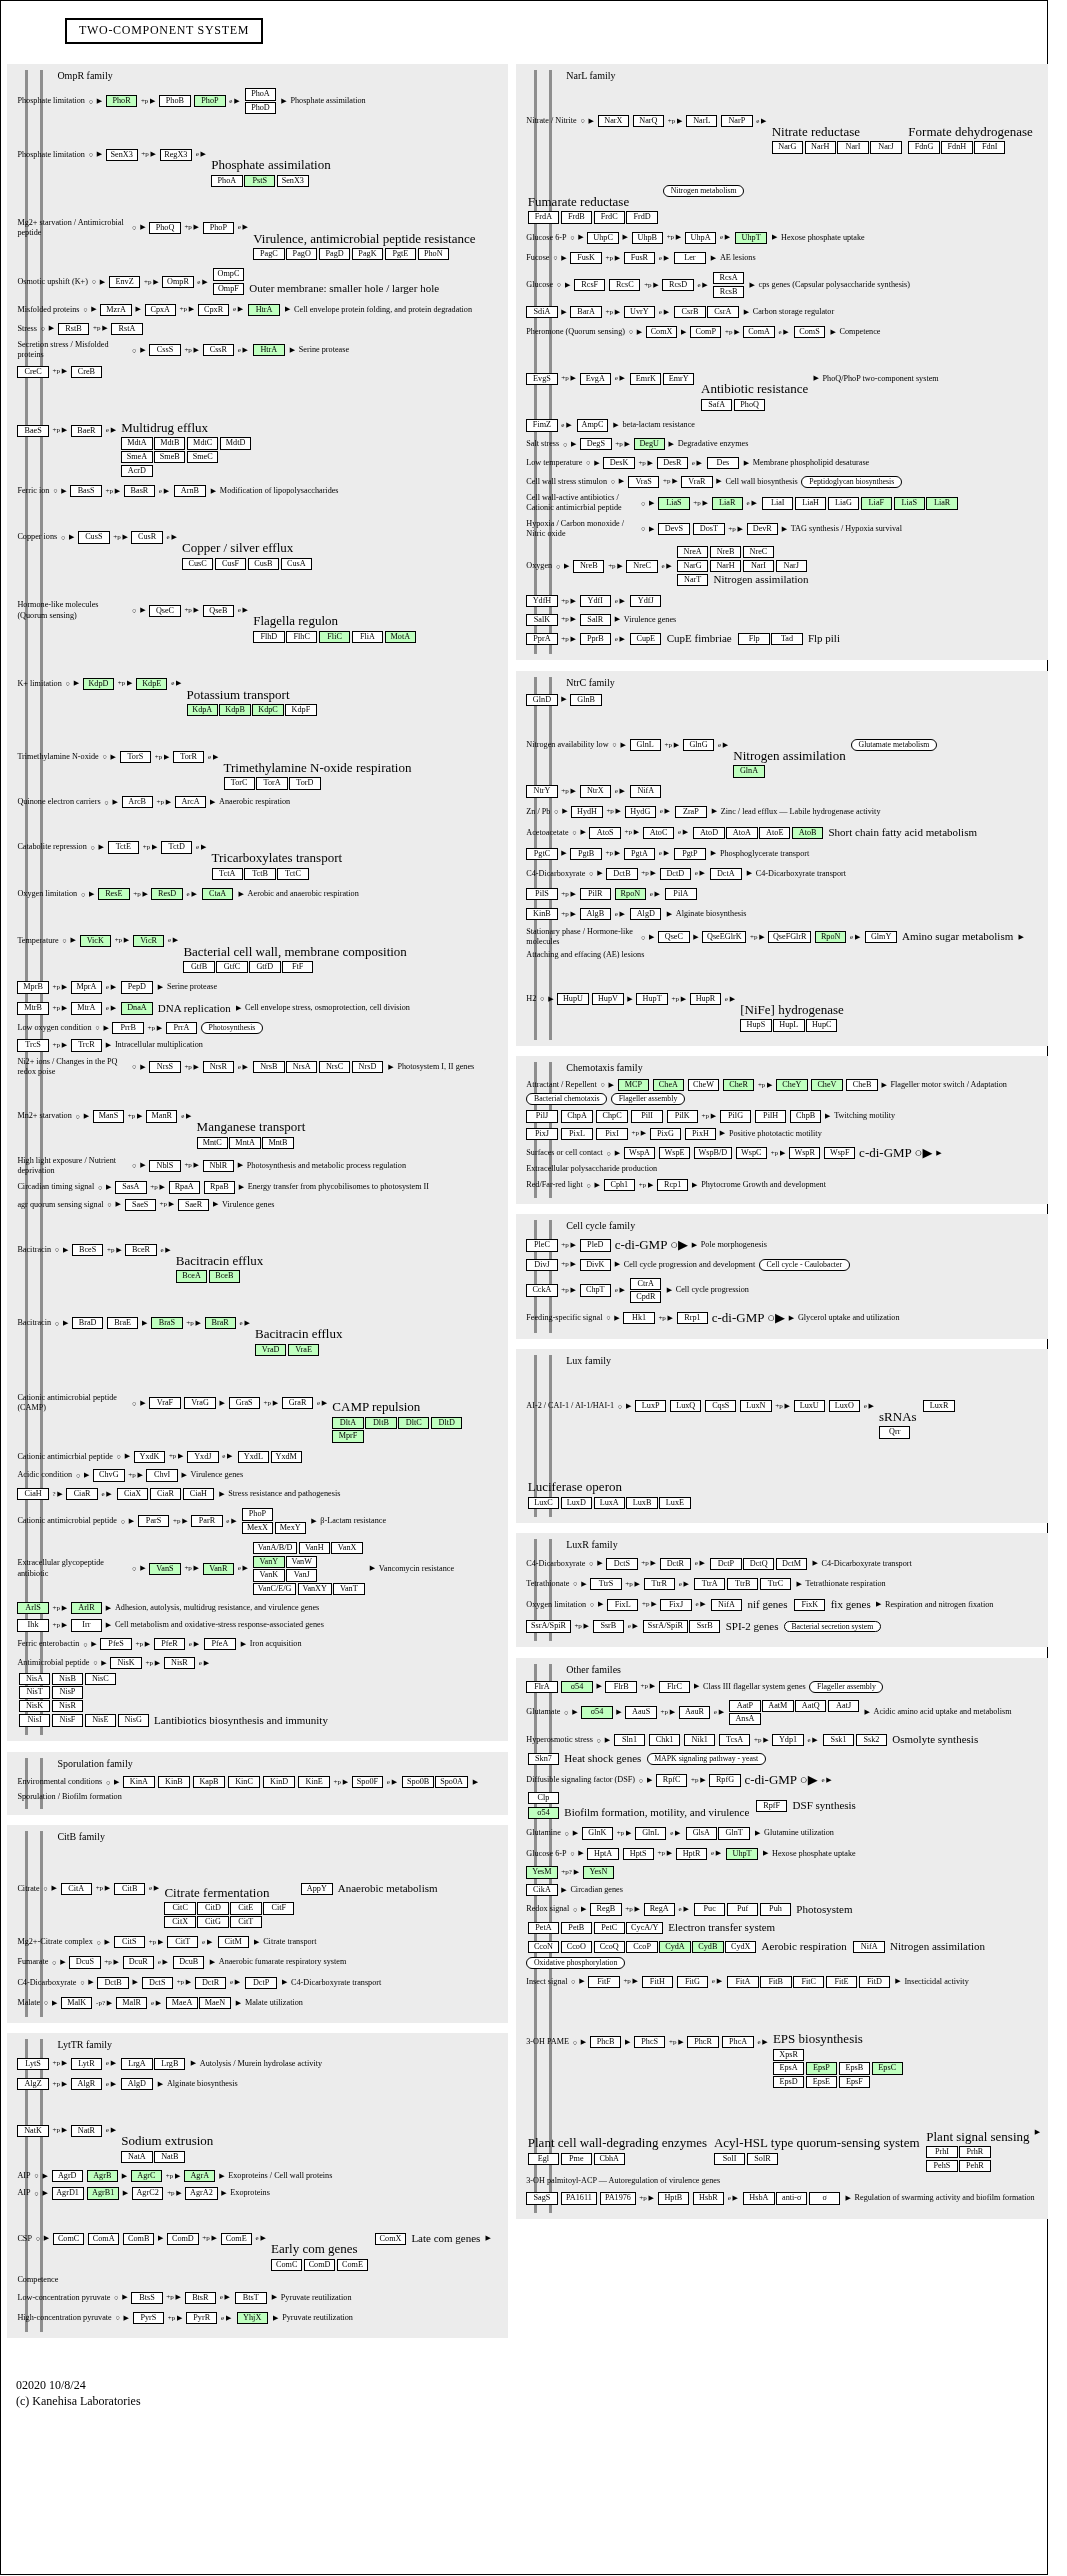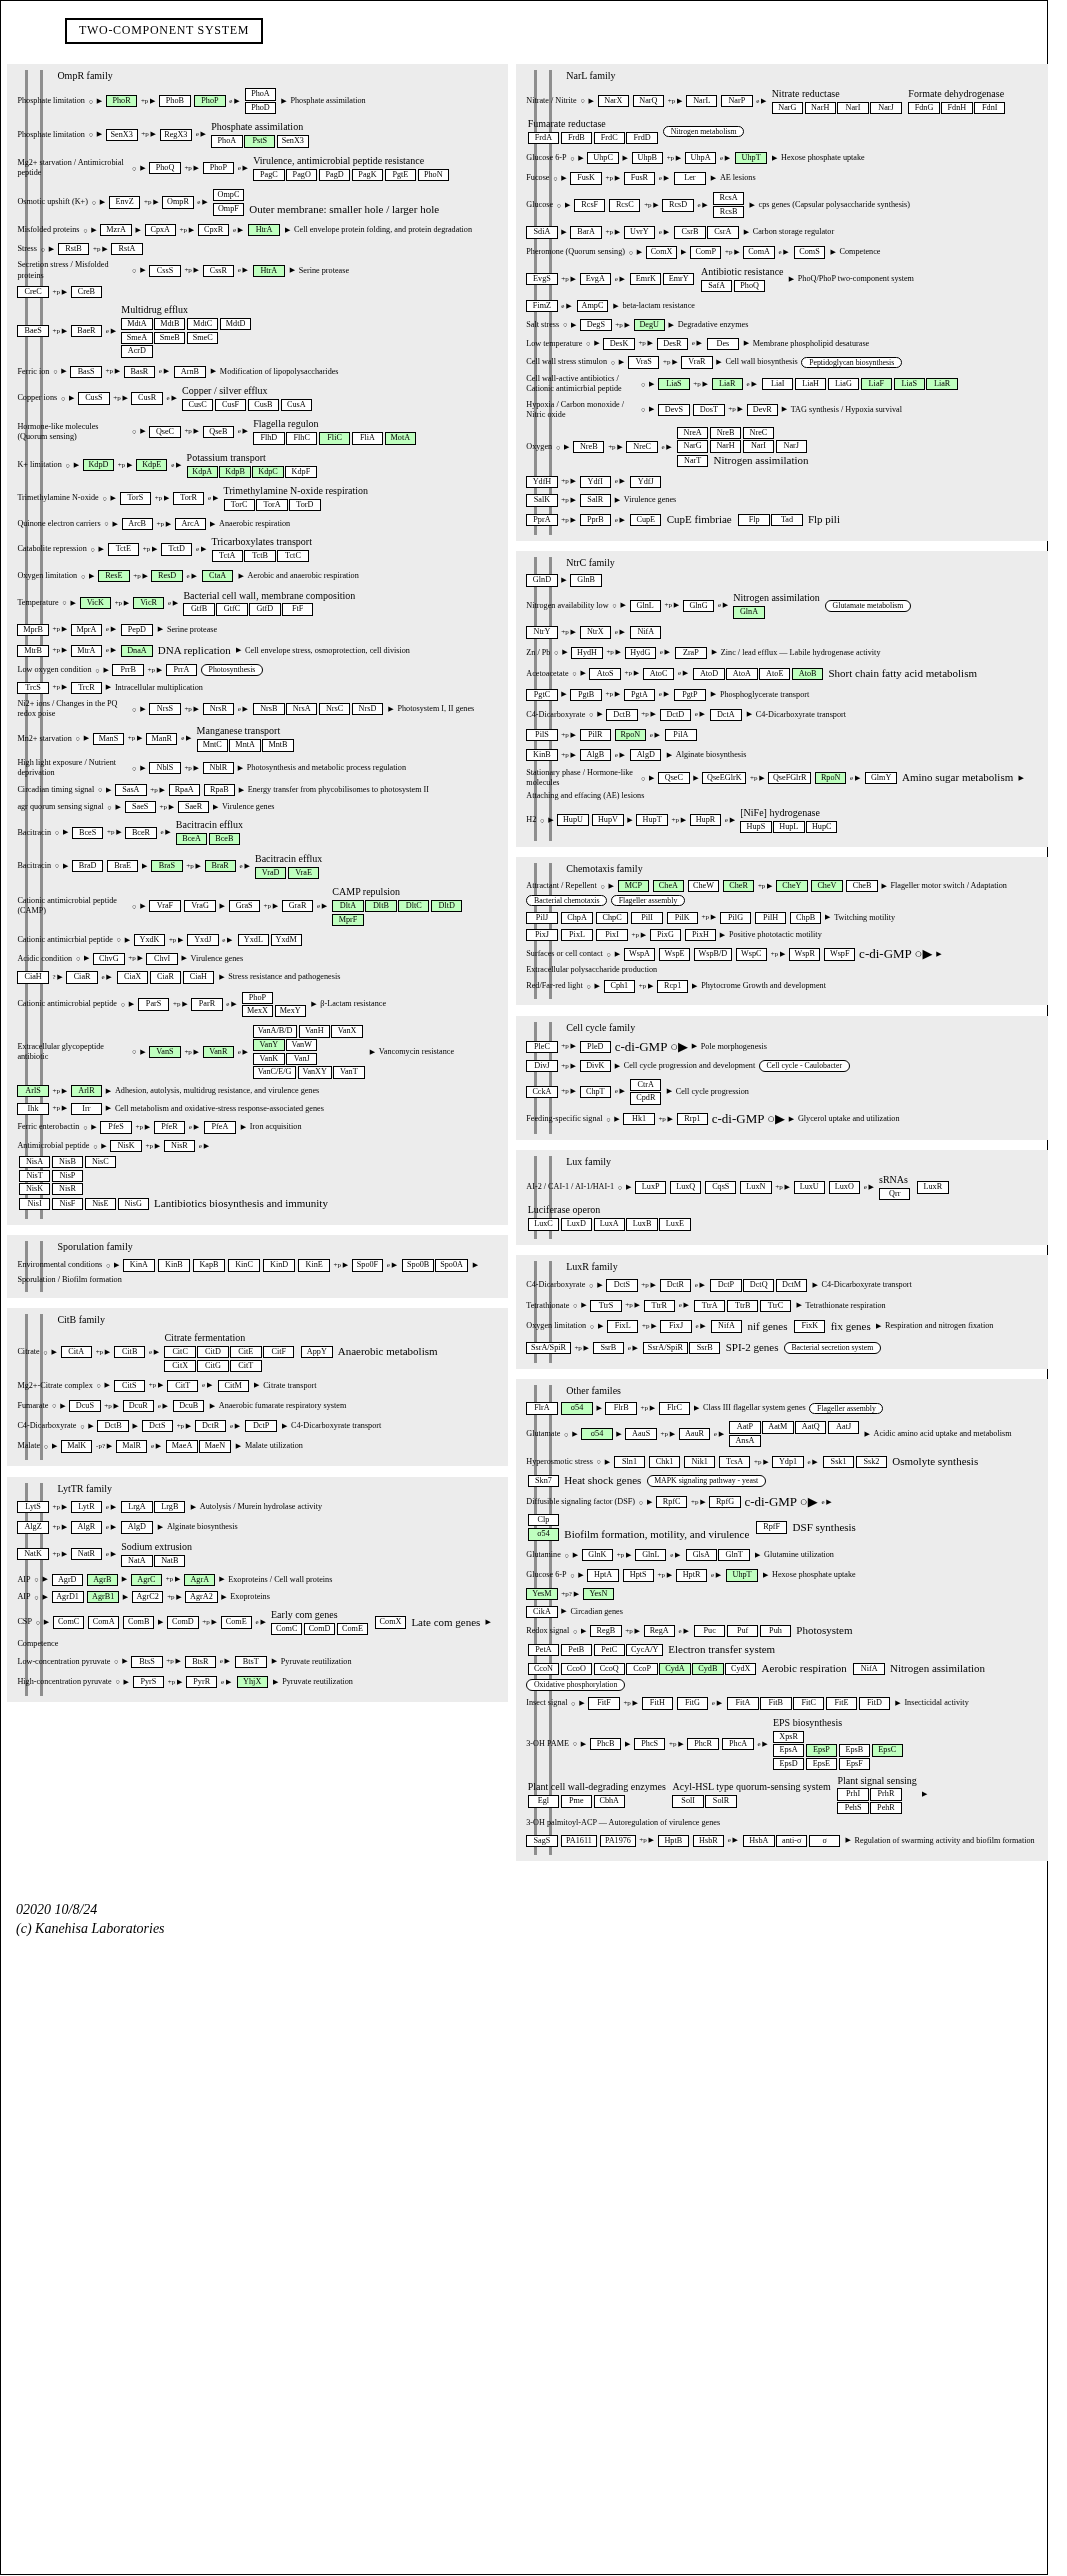--- a/index.html
+++ b/index.html
@@ -13,27 +13,27 @@
     border-left:3.7px solid #8e8e8e;border-right:3.7px solid #8e8e8e;pointer-events:none;}
   .fam-title{font-size:10px;margin:1.5px 0 6px 43px;}
   .row{display:flex;flex-wrap:wrap;align-items:center;gap:2.2px 3.7px;margin:5.2px 0 5.2px 3px;font-size:8.2px;line-height:1.25;position:relative;z-index:1;}
   .stim{font-size:8.2px;max-width:111px;}
   .port{font-size:7.4px;}
   .arr{font-size:7px;white-space:nowrap;}
   .gbox{display:inline-block;border:0.7px solid #000;background:#fff;padding:0 3.7px;
     font-size:8.2px;min-width:22px;text-align:center;cursor:pointer;}
   .gbox.green{background:#bfffbf;}
   .tgroup{display:inline-flex;flex-direction:column;align-items:flex-start;margin:0.7px 1.5px;}
-  .tgroup .gt{font-size:10px;margin-bottom:0.7px;}
+  .tgroup .gt{font-size:13px;margin-bottom:0.7px;margin-top:36px;}
   .tgr{display:flex;align-items:center;gap:1.5px;margin:0.7px 0;}
   .gnote{font-size:11px;margin-left:3.7px;}
   .resp{font-size:8.2px;}
   .pill{display:inline-block;border:0.7px solid #000;border-radius:8.2px;padding:0 6.7px;font-size:7.8px;background:#fff;cursor:pointer;}
   .cd{font-size:13px;white-space:nowrap;}
-  .footer{font-size:14px;margin:30px 0 0 9px;line-height:1.3;font-style:italic;}
+  .footer{font-size:12px;margin:30px 0 0 9px;line-height:1.3;}
 </style>
 </head>
 <body>
 
 <div class="page">
   <div class="titlebox">TWO-COMPONENT SYSTEM</div>
   <div class="cols">
     <div id="col0">
         <div class="fam">
           <div class="membrane"></div>

